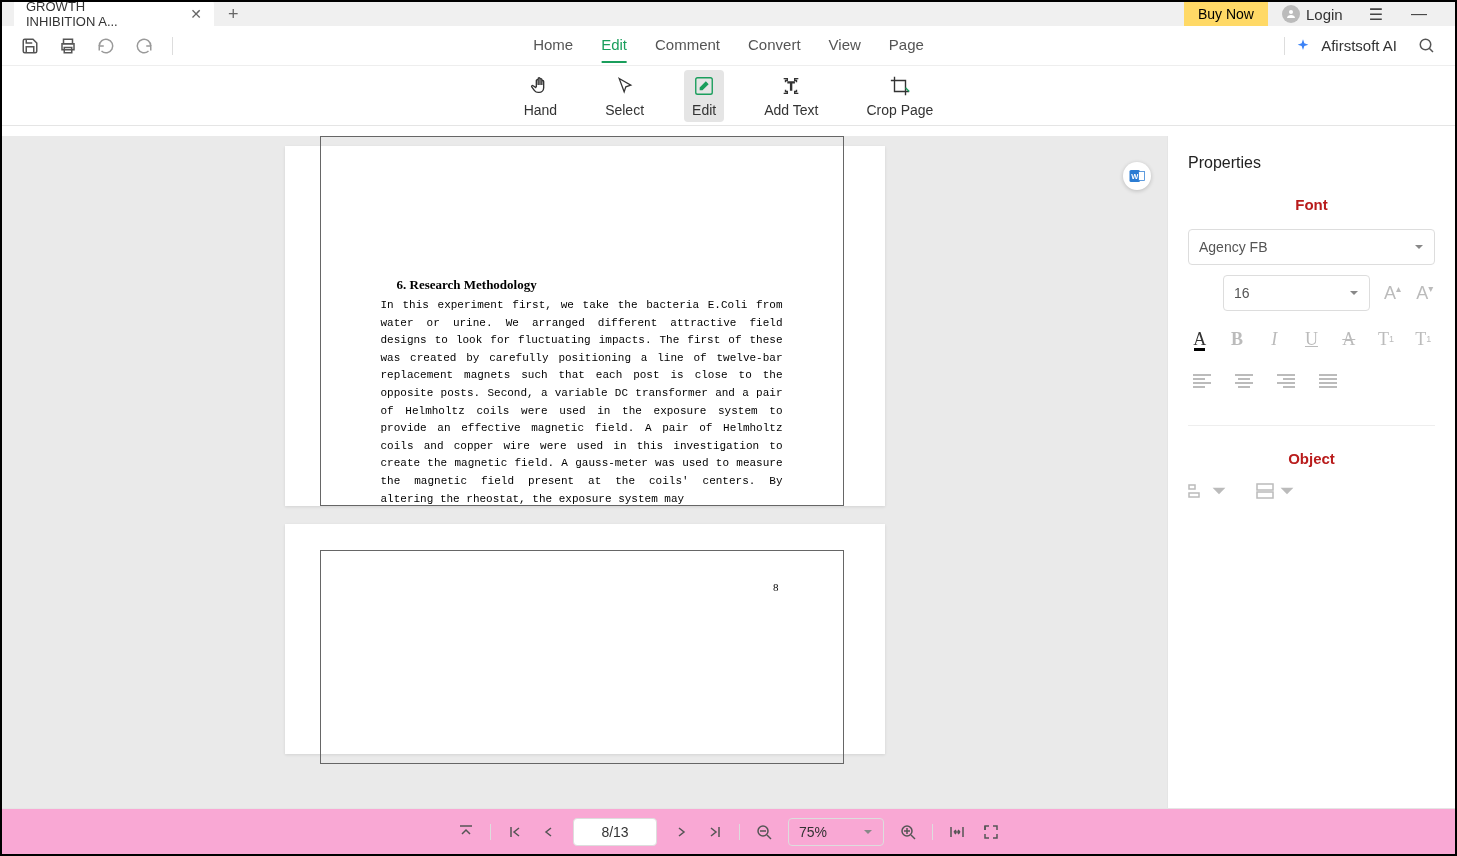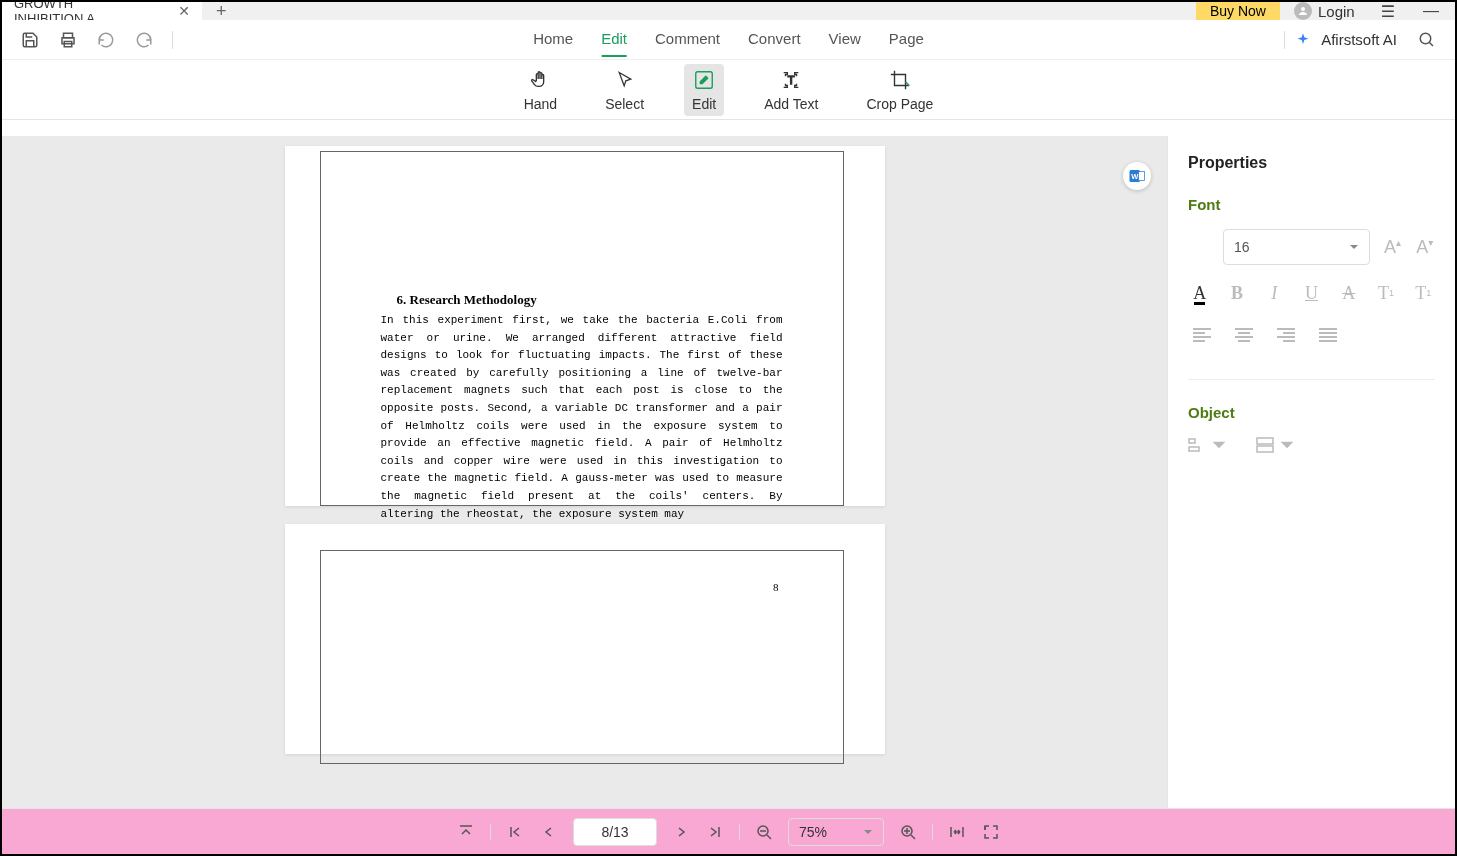--- a/index.html
+++ b/index.html
@@ -1,19 +1,19 @@
 <!DOCTYPE html>
 <html><head>
 <meta charset="utf-8">
 <style>
 * { margin: 0; padding: 0; box-sizing: border-box; font-family: -apple-system, BlinkMacSystemFont, "Segoe UI", Arial, sans-serif; }
 body { background: #fff; overflow: hidden; width: 1457px; height: 856px; border: 2px solid #000; position: relative; }
 
 
-.titlebar { height: 18px; background: #f0f0f0; display: flex; align-items: center; padding: 0; }
+.titlebar { height: 18px; background: #f0f0f0; display: flex; align-items: center; padding: 12px; }
 .tab { height: 34px; display: flex; align-items: center; padding: 0 12px; background: #fff; border-top-right-radius: 8px; gap: 40px; font-size: 13px; color: #333; width: 200px; }
 .tab-close { font-size: 14px; color: #666; cursor: pointer; }
 .add-tab { padding: 0 14px; font-size: 18px; color: #666; cursor: pointer; }
 .titlebar-right { margin-left: auto; display: flex; align-items: center; gap: 4px; padding-right: 4px; }
 .buy-now { background: #ffd966; padding: 4px 14px; font-size: 14px; border-radius: 0; cursor: pointer; }
 .login-btn { display: flex; align-items: center; gap: 6px; padding: 4px 10px; font-size: 15px; color: #333; cursor: pointer; }
 .avatar-circle { width: 18px; height: 18px; background: #bbb; border-radius: 50%; display: flex; align-items: center; justify-content: center; }
 .avatar-circle svg { width: 12px; height: 12px; fill: #fff; }
 .menu-btn, .min-btn { padding: 6px 12px; font-size: 16px; color: #444; cursor: pointer; }
 
@@ -32,34 +32,34 @@
 .tool-btn { display: flex; flex-direction: column; align-items: center; gap: 4px; cursor: pointer; padding: 4px 8px; font-size: 14px; color: #333; }
 .tool-btn.active { background: #e5e5e5; border-radius: 4px; }
 .tool-icon { width: 24px; height: 24px; display: flex; align-items: center; justify-content: center; }
 
 
 .doc-area { position: absolute; top: 134px; left: 0; right: 288px; bottom: 46px; background: #eaeaea; overflow: hidden; }
 .page { background: #fff; margin: 10px auto; width: 600px; box-shadow: 0 1px 3px rgba(0,0,0,0.1); position: relative; }
 .page1 { height: 360px; }
 .page2 { height: 230px; margin-top: 18px; }
 .page-inner { border: 1px solid #666; position: absolute; left: 35px; right: 41px; }
-.page1 .page-inner { top: -10px; bottom: 0; padding: 140px 60px 40px 60px; margin-top: 15px; }
+.page1 .page-inner { top: -10px; bottom: 0; padding: 140px 60px 40px 60px; }
 .page2 .page-inner { top: 26px; bottom: -10px; padding: 30px 60px; }
 .section-title { font-size: 13px; font-weight: bold; margin-bottom: 4px; padding-left: 16px; font-family: "Times New Roman", serif; }
 .body-text { font-size: 11px; line-height: 1.6; text-align: justify; font-family: Liberation Mono, monospace; color: #000; }
 .page-num { text-align: right; font-size: 11px; font-family: "Times New Roman", serif; margin-bottom: 22px; padding-right: 4px; }
 
 
 .float-word { position: absolute; top: 160px; right: 304px; width: 28px; height: 28px; background: #fff; border-radius: 50%; box-shadow: 0 1px 4px rgba(0,0,0,0.2); cursor: pointer; display: flex; align-items: center; justify-content: center; }
 .float-word svg { width: 18px; height: 18px; }
 
 
 .props-panel { position: absolute; top: 134px; right: 0; bottom: 46px; width: 288px; background: #fff; border-left: 1px solid #e5e5e5; padding: 18px 20px; }
-.props-title { font-size: 16px; font-weight: 700; color: #222; margin-bottom: 24px; }
-.props-section-title { font-size: 15px; font-weight: 600; color: #4d7c0f; margin-bottom: 16px; }
+.props-title { font-size: 16px; font-weight: 400; color: #222; margin-bottom: 24px; }
+.props-section-title { font-size: 15px; font-weight: 600; color: #b91c1c; margin-bottom: 16px; text-align: center; }
 .font-select { width: 100%; height: 36px; border: 1px solid #ddd; border-radius: 4px; padding: 0 10px; font-size: 14px; color: #555; background: #fff; display: flex; align-items: center; justify-content: space-between; cursor: pointer; margin-bottom: 10px; }
 .size-row { display: flex; gap: 12px; align-items: center; margin-bottom: 14px; margin-left: 35px; }
 .size-select { width: 170px; height: 36px; border: 1px solid #ddd; border-radius: 4px; padding: 0 10px; font-size: 14px; color: #555; background: #fff; display: flex; align-items: center; justify-content: space-between; cursor: pointer; }
 .size-btn { color: #bbb; font-size: 18px; cursor: pointer; width: 24px; text-align: center; }
 .format-row { display: flex; gap: 14px; margin-bottom: 14px; }
 .format-btn { width: 28px; height: 28px; display: flex; align-items: center; justify-content: center; color: #bbb; font-size: 18px; cursor: pointer; font-family: "Times New Roman", serif; }
 .format-btn.underline-a { position: relative; }
 .format-btn.underline-a::after { content:''; position: absolute; bottom: 2px; left: 6px; right: 6px; height: 3px; background: #000; }
 .align-row { display: flex; gap: 14px; margin-bottom: 30px; }
 .align-btn { width: 28px; height: 28px; display: flex; align-items: center; justify-content: center; color: #bbb; cursor: pointer; }
@@ -218,20 +218,26 @@
   <svg viewBox="0 0 24 24">
       <rect x="2" y="4" width="14" height="16" rx="2" fill="#2b7cd3"></rect>
       <text x="9" y="16" font-size="10" text-anchor="middle" fill="#fff" font-weight="bold">W</text>
       <rect x="14" y="6" width="8" height="12" fill="#fff" stroke="#2b7cd3"></rect>
     </svg>
 </div>
 
 <div class="props-panel">
   <div class="props-title">Properties</div>
   <div class="props-section-title">Font</div>
+  <div class="font-select">
+    <span>Agency FB</span>
+    <svg class="chev-down" viewBox="0 0 10 10" fill="#888">
+        <path d="M1 3l4 4 4-4z"></path>
+      </svg>
+  </div>
   <div class="size-row">
     <div class="size-select">
       <span>16</span>
       <svg class="chev-down" viewBox="0 0 10 10" fill="#888">
           <path d="M1 3l4 4 4-4z"></path>
         </svg>
     </div>
     <div class="size-btn">A<sup style="font-size:10px">▴</sup></div>
     <div class="size-btn">A<sup style="font-size:10px">▾</sup></div>
   </div>

